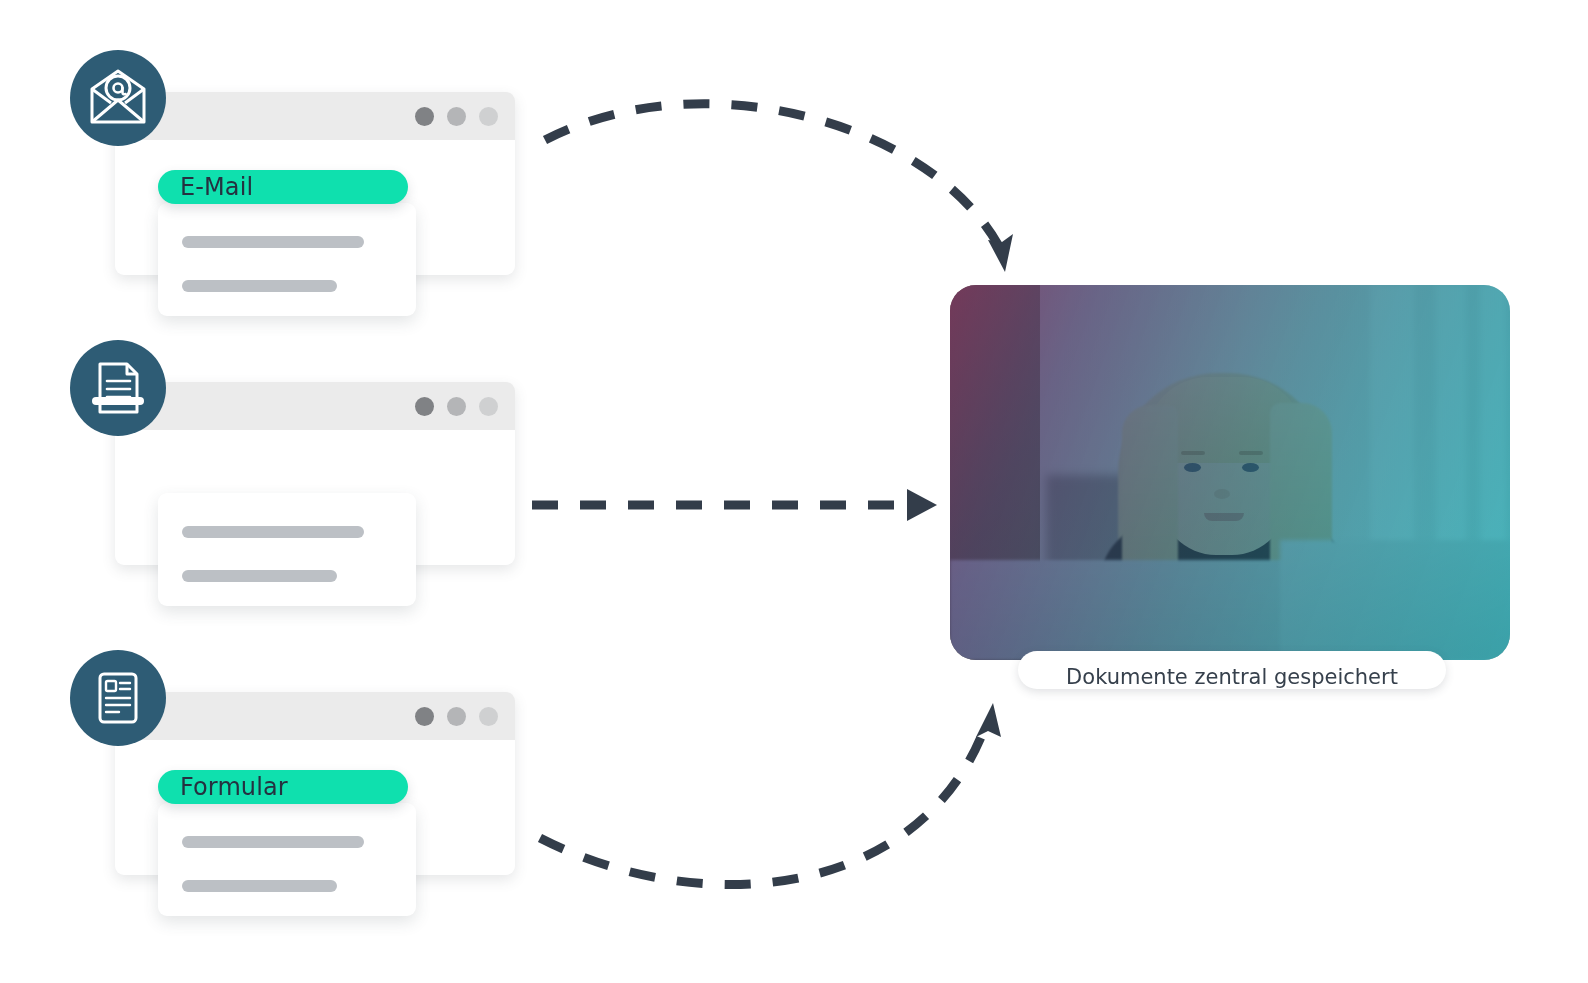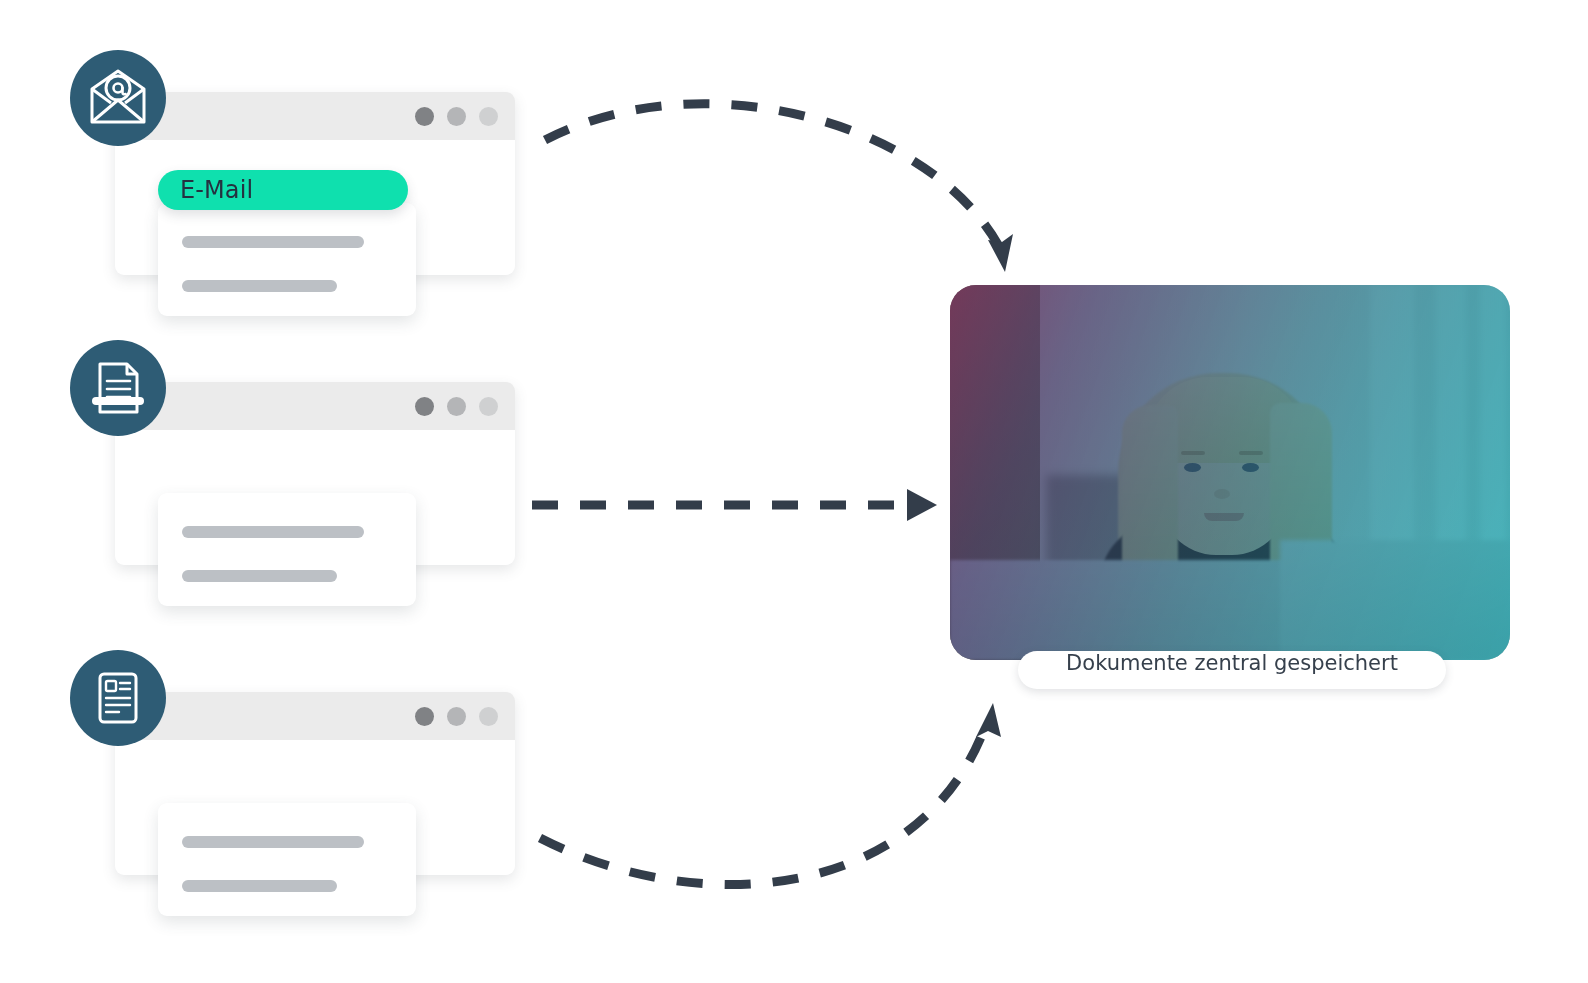--- a/index.html
+++ b/index.html
@@ -67,21 +67,21 @@
   }
   .dot.d1 { background: #808285; }
   .dot.d2 { background: #b4b5b7; }
   .dot.d3 { background: #cfd0d1; }
 
   
   .pill {
     position: absolute;
     left: 88px;
     top: 120px;
-    height: 40px;
+    height: 34px;
     min-width: 250px;
     background: #0fe0ae;
     border-radius: 21px;
     box-shadow: 0 5px 12px rgba(60,70,80,0.16);
     display: flex;
     align-items: center;
     padding: 16px 22px;
     box-sizing: border-box;
     z-index: 4;
   }
@@ -256,21 +256,21 @@
   #caption-pill {
     position: absolute;
     left: 1018px;
     top: 651px;
     width: 428px;
     height: 38px;
     background: #ffffff;
     border-radius: 19px;
     box-shadow: 0 3px 10px rgba(60,70,80,0.16);
     display: flex;
-    align-items: flex-start;
+    align-items: flex-end;
     justify-content: center;
     z-index: 10;
   }
   #caption-text {
     font-size: 21px;
     color: #36404c;
     white-space: nowrap;
   }
 
   
@@ -357,20 +357,23 @@
     <div class="browser">
       <div class="browser-bar">
         <div class="dots">
           <span class="dot d1"></span>
           <span class="dot d2"></span>
           <span class="dot d3"></span>
         </div>
       </div>
     </div>
 
+    <div class="pill">
+      <span class="pill-label">Formular</span>
+    </div>
 
     <div class="front-card">
       <div class="bar b1"></div>
       <div class="bar b2"></div>
     </div>
 
     <div class="icon-badge">
       <svg width="62" height="62" viewBox="0 0 62 62" fill="none">
         <rect x="13" y="7" width="36" height="48" rx="4" stroke="#ffffff" stroke-width="3" fill="none"></rect>
         <rect x="19" y="14" width="10" height="10" rx="1.5" stroke="#ffffff" stroke-width="2.4" fill="none"></rect>

